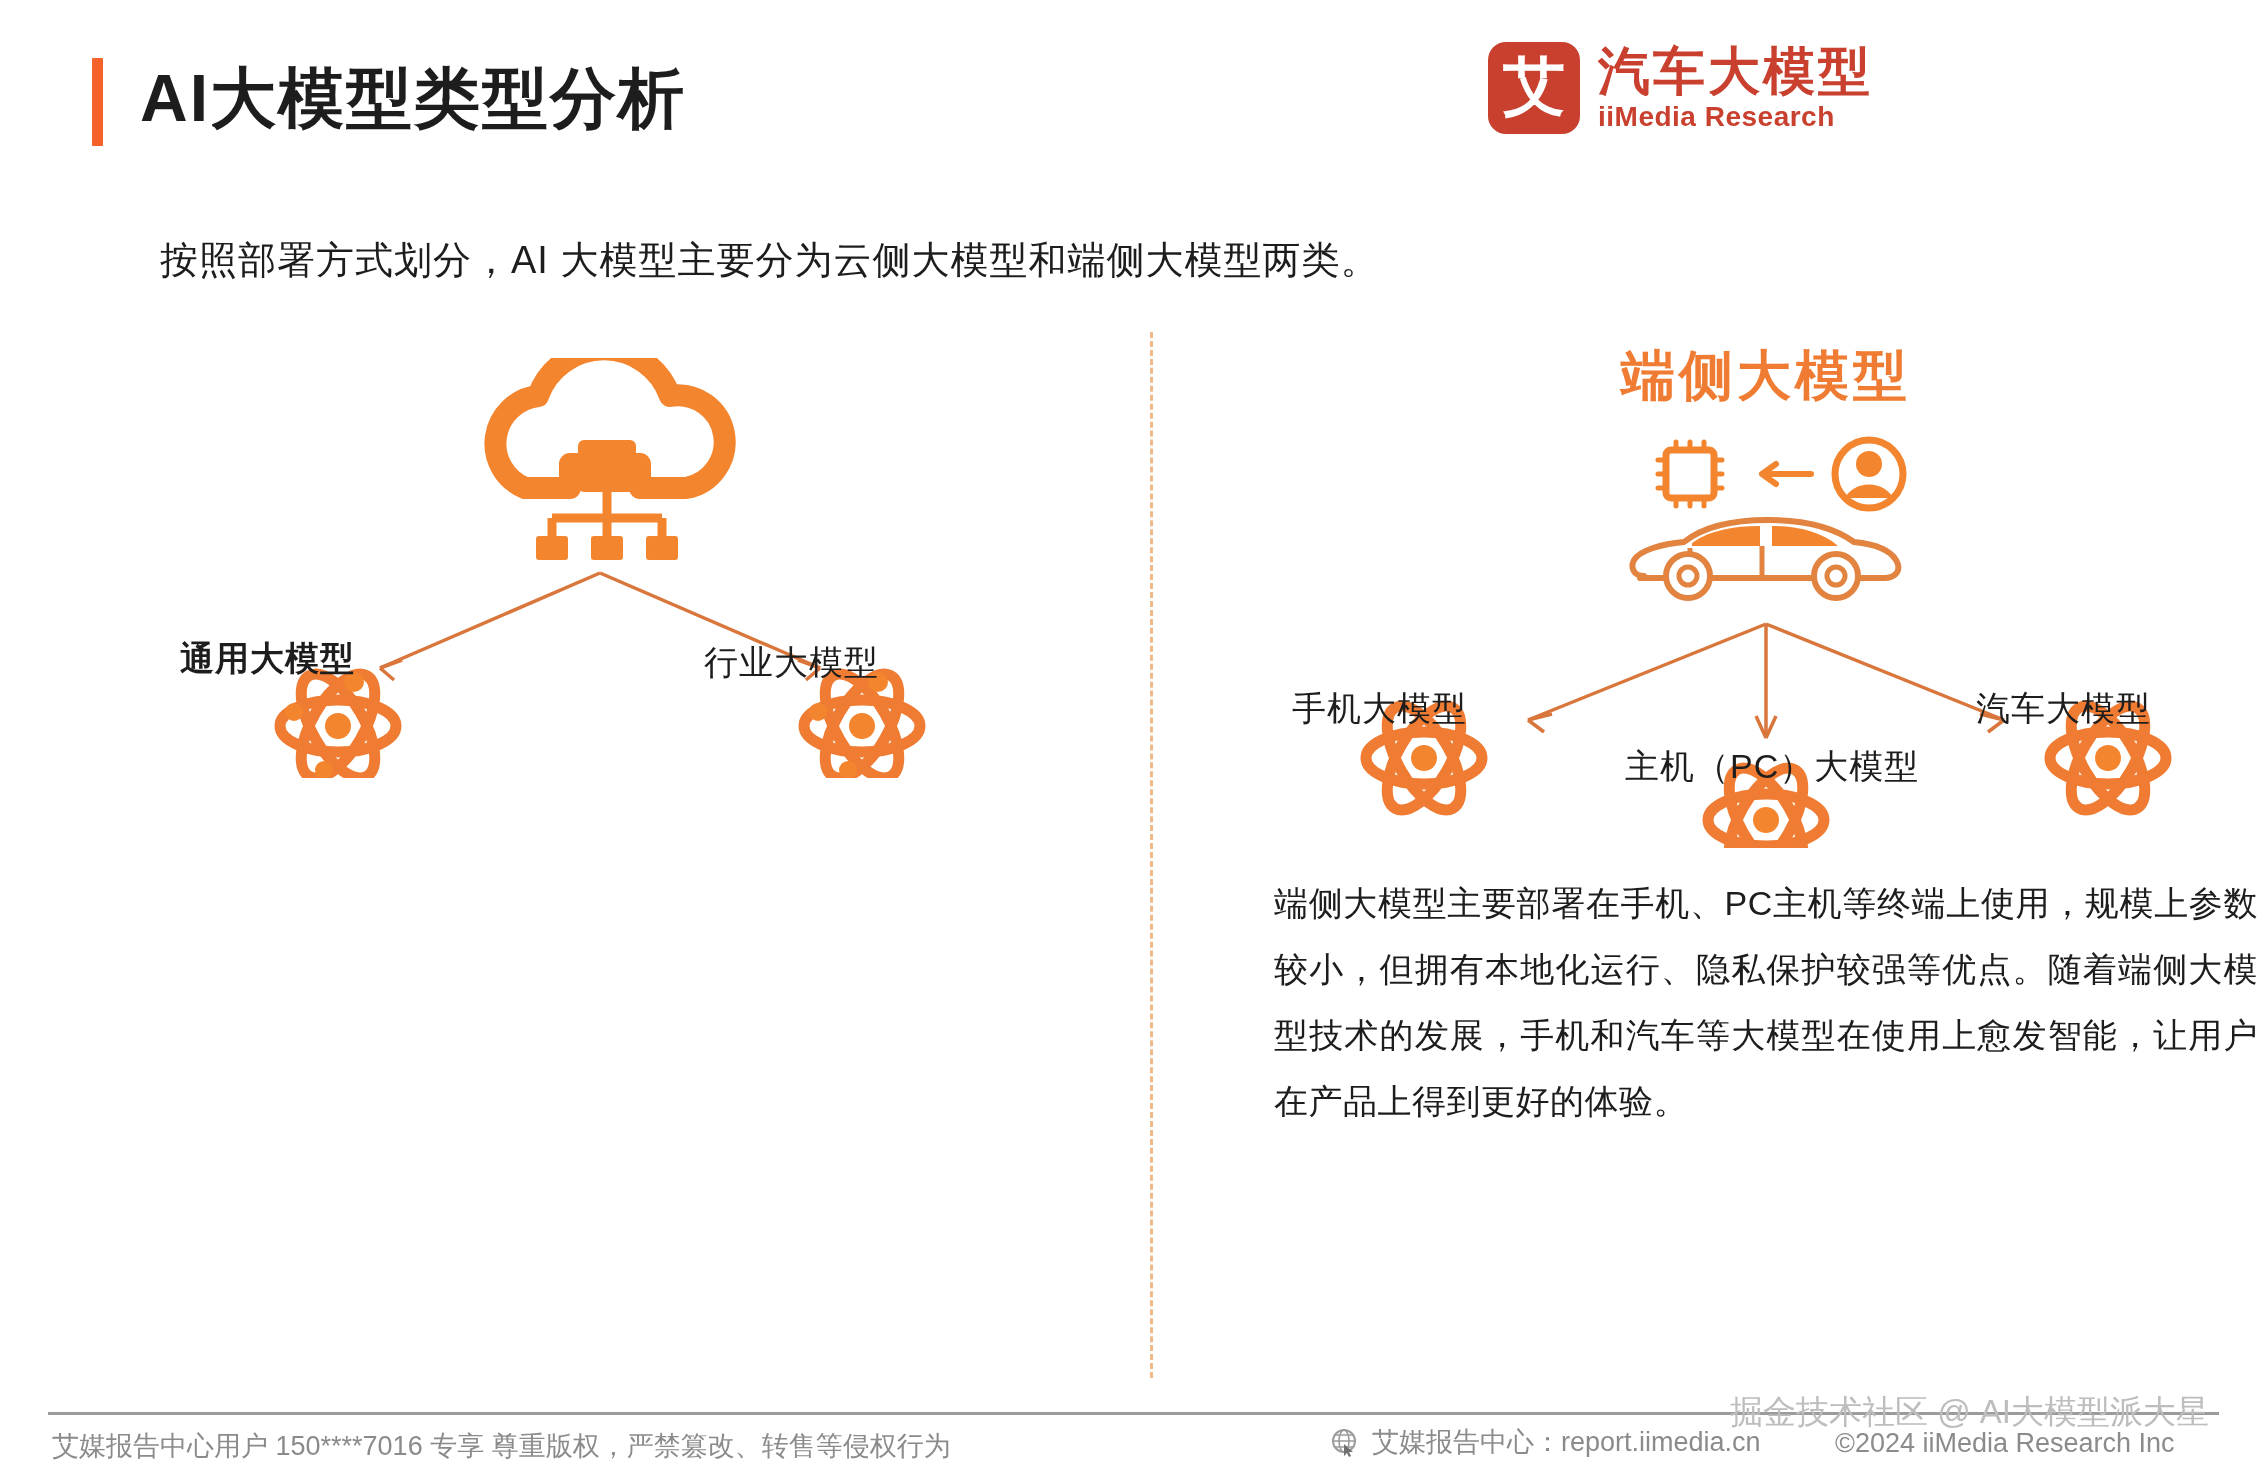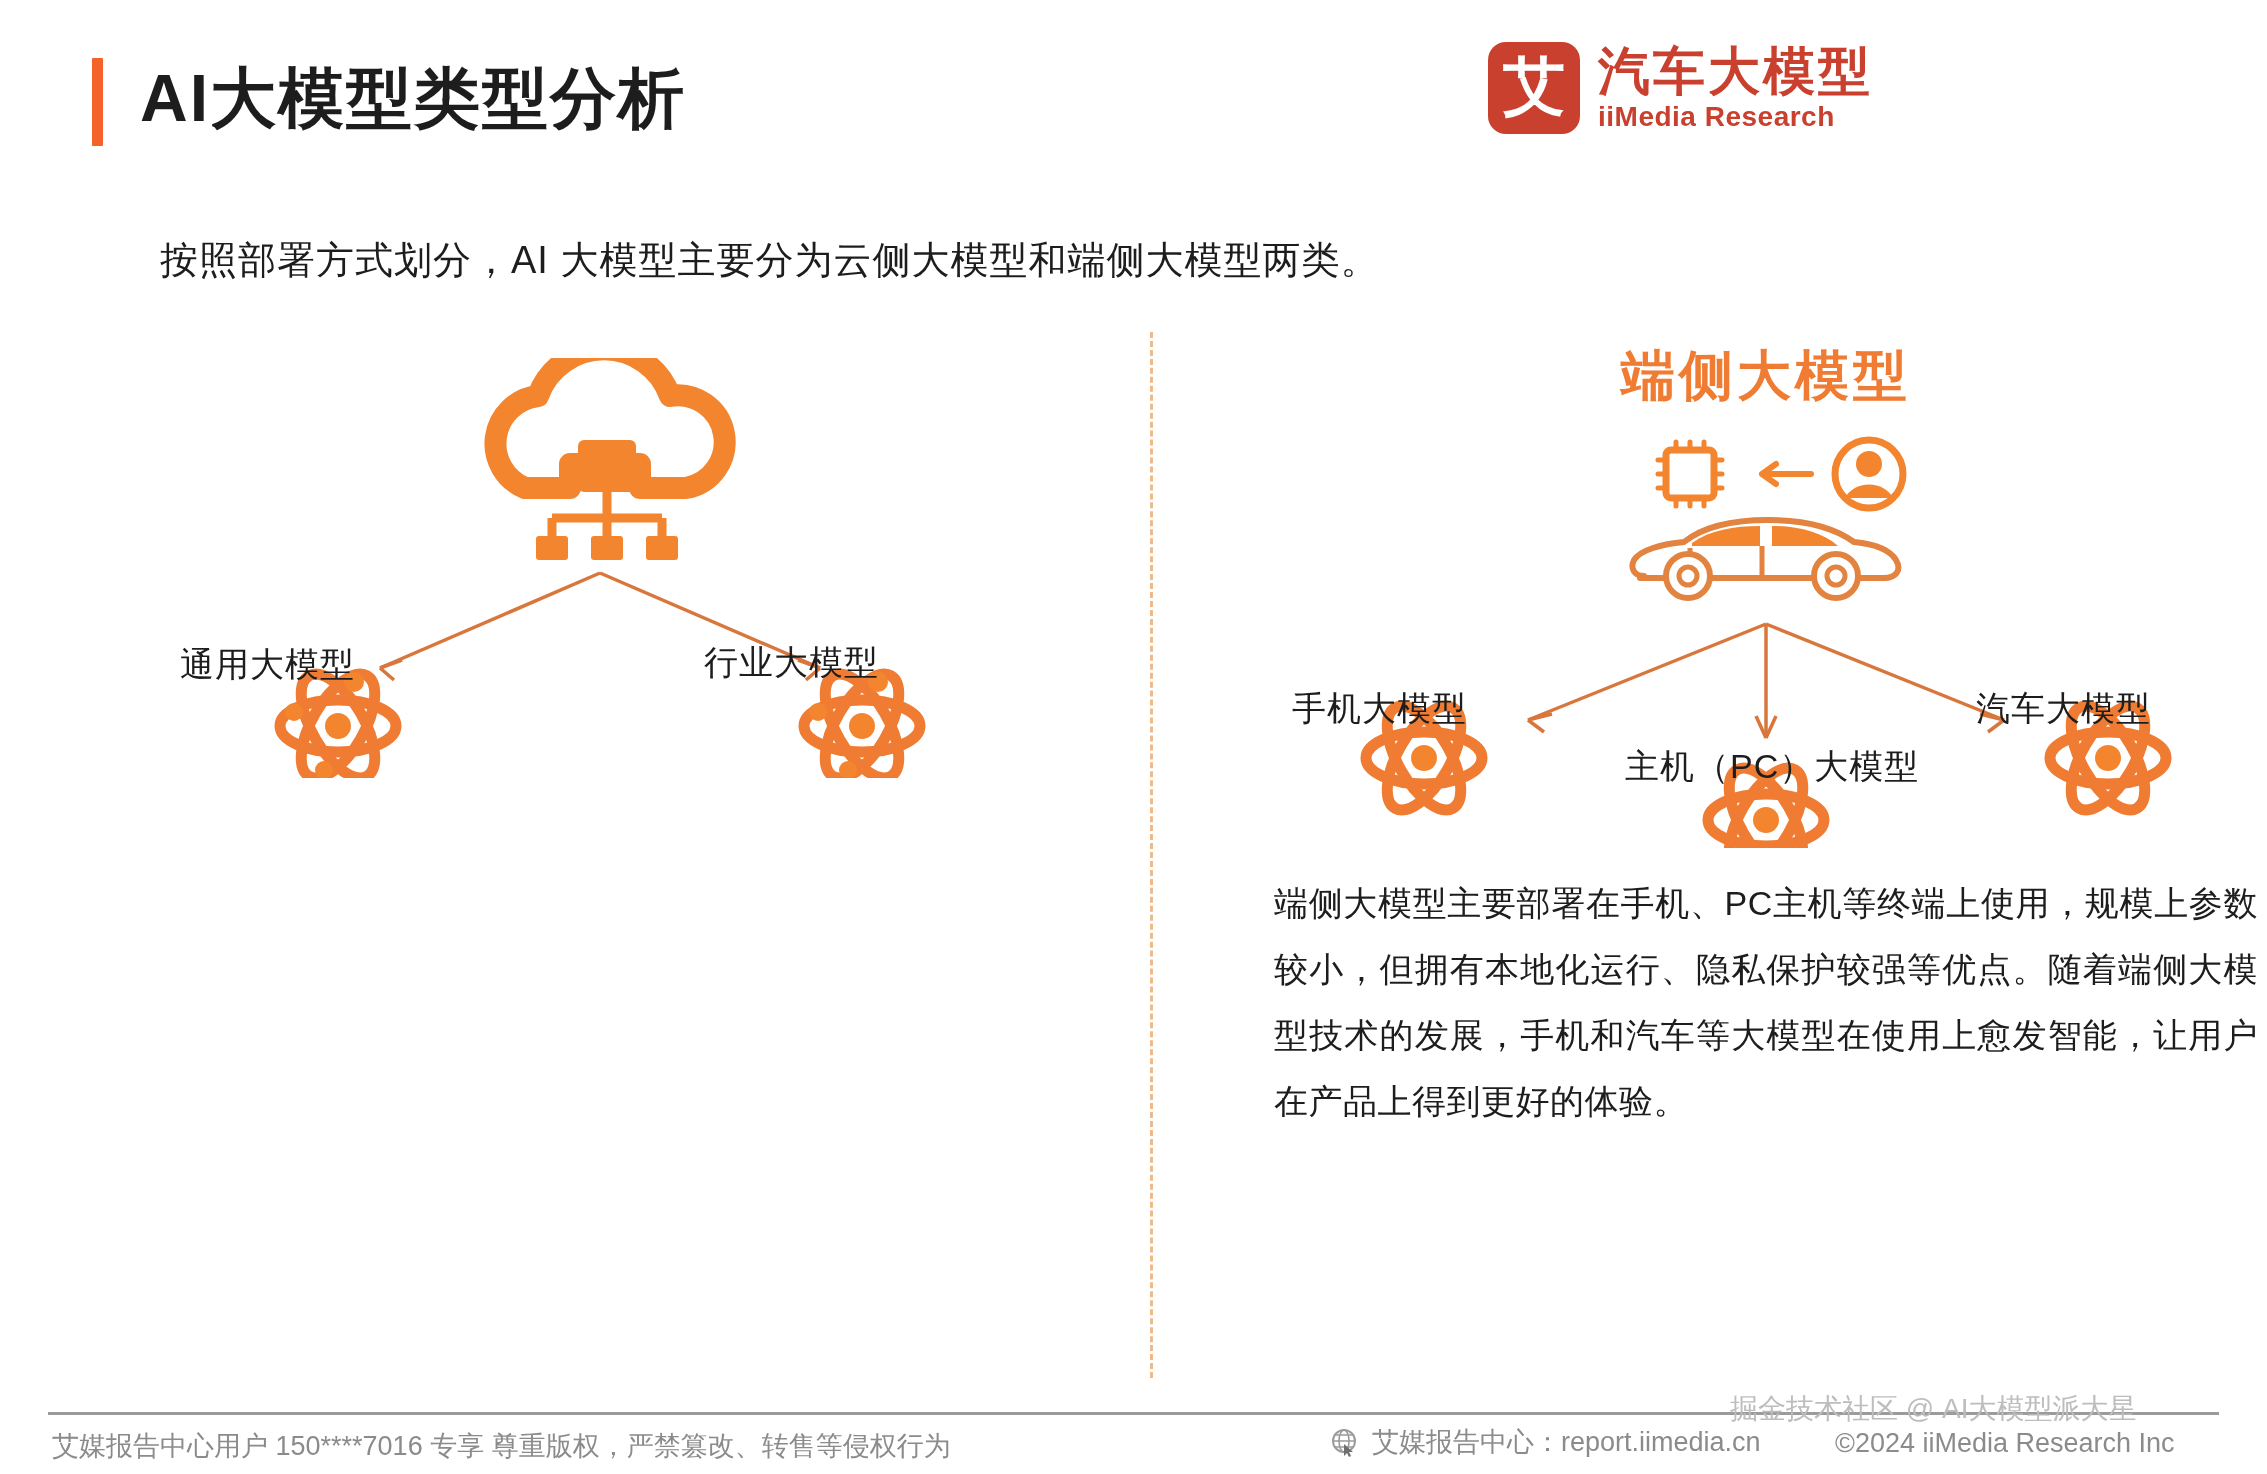--- a/index.html
+++ b/index.html
@@ -189,21 +189,21 @@
     left: 1835px;
     top: 1428px;
     font-size: 27px;
     color: #8b8b8b;
     white-space: nowrap;
   }
   .watermark {
     position: absolute;
     left: 1730px;
     top: 1390px;
-    font-size: 28px;
+    font-size: 33px;
     color: #bdbdbd;
     white-space: nowrap;
   }
 </style>
 </head>
 <body>
 
 <div class="header">
   <div class="title-bar"></div>
   <div class="page-title">AI大模型类型分析</div>
@@ -256,21 +256,21 @@
       </g>
 
       <g transform="translate(248,368)">
           <use href="#atomL"></use>
         </g>
       <g transform="translate(772,368)">
           <use href="#atomL"></use>
         </g>
     </svg>
 
-    <div class="node-label" style="left:90px; top:284px;">通用大模型</div>
+    <div class="node-label" style="left:90px; top:278px;font-weight:bold;">通用大模型</div>
     <div class="node-label" style="left:614px; top:282px;">行业大模型</div>
   </div>
 
 </div>
 
 <div class="col col-right">
   <div class="col-heading">端侧大模型</div>
 
   <div class="diagram">
     <svg width="1020" height="420" viewBox="0 0 1020 420">

